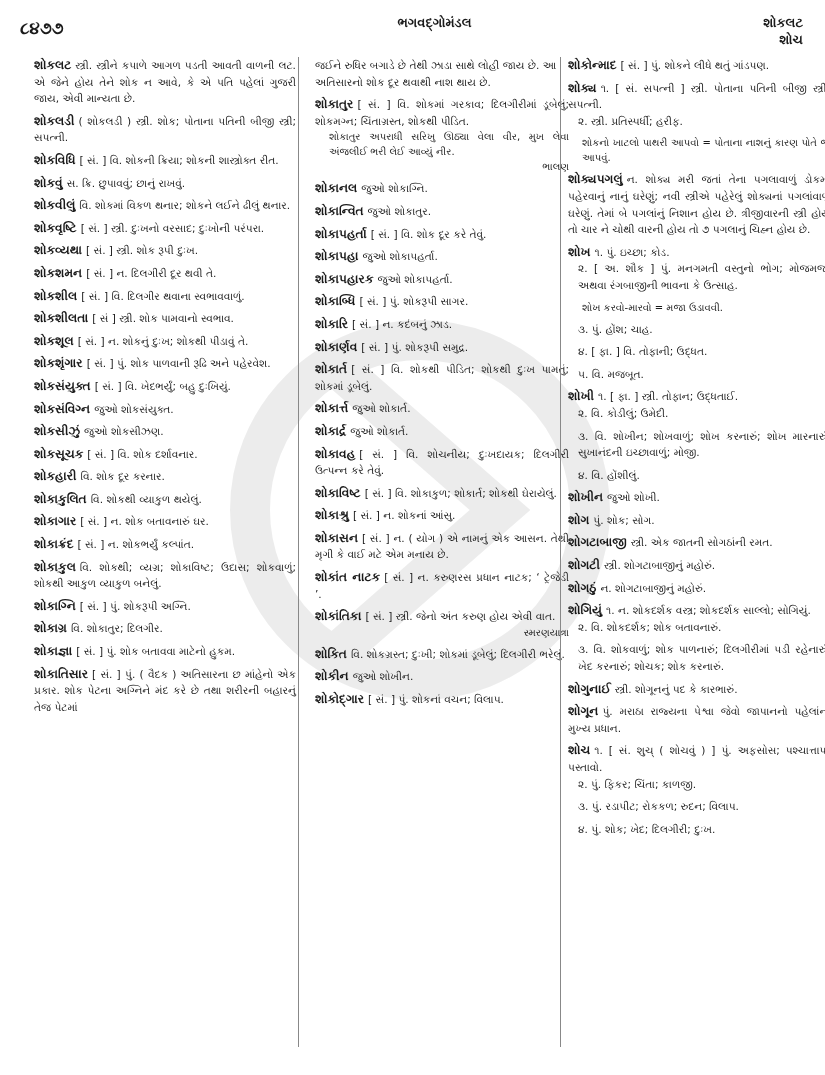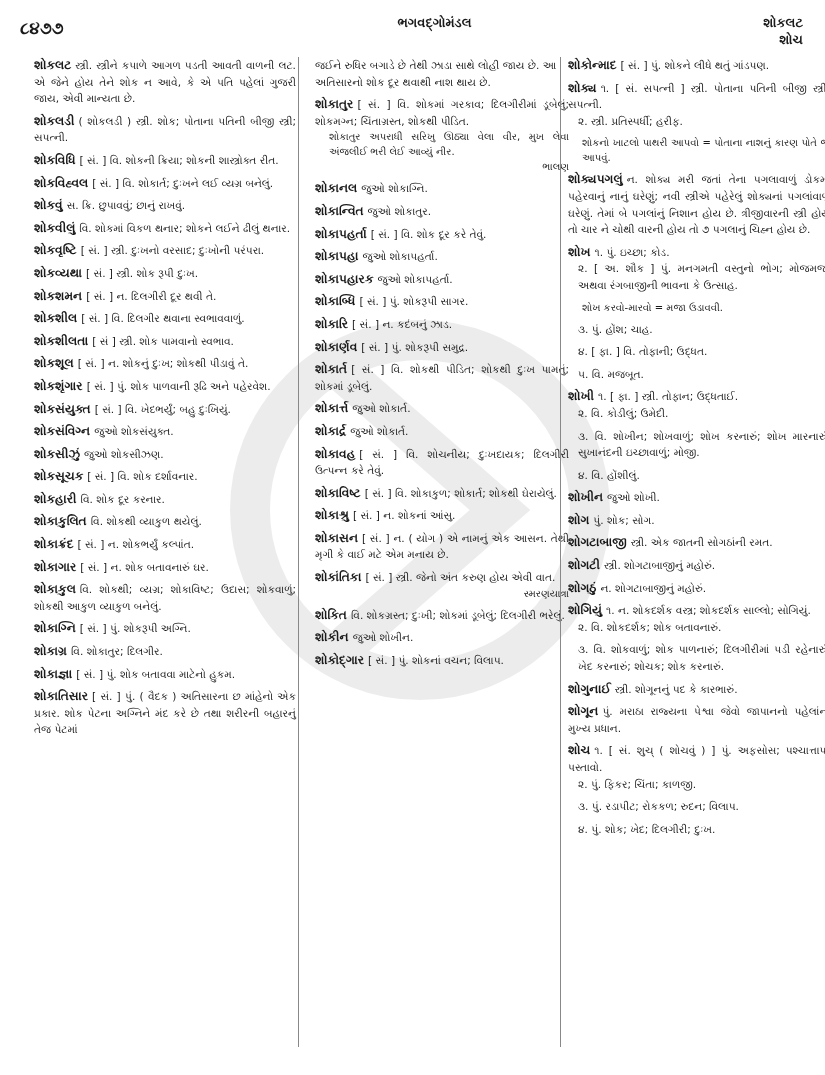--- a/index.html
+++ b/index.html
@@ -50,23 +50,20 @@
       <div class="entry">
         <div><span class="hw">શોકલટ</span><span class="def">સ્ત્રી. સ્ત્રીને કપાળે આગળ પડતી આવતી વાળની લટ. એ જેને હોય તેને શોક ન આવે, કે એ પતિ પહેલાં ગુજરી જાય, એવી માન્યતા છે.</span></div>
       </div>
       <div class="entry">
         <div><span class="hw">શોકલડી</span><span class="def">( શોકલડી ) સ્ત્રી. શોક; પોતાના પતિની બીજી સ્ત્રી; સપત્ની.</span></div>
       </div>
       <div class="entry">
         <div><span class="hw">શોકવિધિ</span><span class="def">[ સં. ] વિ. શોકની ક્રિયા; શોકની શાસ્ત્રોક્ત રીત.</span></div>
       </div>
       <div class="entry">
-        <div><span class="hw">શોકવિહ્વલ</span><span class="def">[ સં. ] વિ. શોકાર્ત; દુઃખને લઈ વ્યગ્ર બનેલું.</span></div>
-      </div>
-      <div class="entry">
         <div><span class="hw">શોકવું</span><span class="def">સ. ક્રિ. છુપાવવું; છાનું રાખવું.</span></div>
       </div>
       <div class="entry">
         <div><span class="hw">શોકવીલું</span><span class="def">વિ. શોકમાં વિકળ થનાર; શોકને લઈને ઢીલું થનાર.</span></div>
       </div>
       <div class="entry">
         <div><span class="hw">શોકવૃષ્ટિ</span><span class="def">[ સં. ] સ્ત્રી. દુઃખનો વરસાદ; દુઃખોની પરંપરા.</span></div>
       </div>
       <div class="entry">
         <div><span class="hw">શોકવ્યથા</span><span class="def">[ સં. ] સ્ત્રી. શોક રૂપી દુઃખ.</span></div>
@@ -98,24 +95,24 @@
       <div class="entry">
         <div><span class="hw">શોકસૂચક</span><span class="def">[ સં. ] વિ. શોક દર્શાવનાર.</span></div>
       </div>
       <div class="entry">
         <div><span class="hw">શોકહારી</span><span class="def">વિ. શોક દૂર કરનાર.</span></div>
       </div>
       <div class="entry">
         <div><span class="hw">શોકાકુલિત</span><span class="def">વિ. શોકથી વ્યાકુળ થયેલું.</span></div>
       </div>
       <div class="entry">
+        <div><span class="hw">શોકાગાર</span><span class="def">[ સં. ] ન. શોક બતાવનારું ઘર.</span></div>
+      </div>
+      <div class="entry">
         <div><span class="hw">શોકાક્રંદ</span><span class="def">[ સં. ] ન. શોકભર્યું કલ્પાંત.</span></div>
-      </div>
-      <div class="entry">
-        <div><span class="hw">શોકાગાર</span><span class="def">[ સં. ] ન. શોક બતાવનારું ઘર.</span></div>
       </div>
       <div class="entry">
         <div><span class="hw">શોકાકુલ</span><span class="def">વિ. શોકથી; વ્યગ્ર; શોકાવિષ્ટ; ઉદાસ; શોકવાળું; શોકથી આકુળ વ્યાકુળ બનેલું.</span></div>
       </div>
       <div class="entry">
         <div><span class="hw">શોકાગ્નિ</span><span class="def">[ સં. ] પું. શોકરૂપી અગ્નિ.</span></div>
       </div>
       <div class="entry">
         <div><span class="hw">શોકાગ્ર</span><span class="def">વિ. શોકાતુર; દિલગીર.</span></div>
       </div>
@@ -169,20 +166,23 @@
         <div><span class="hw">શોકાવહ</span><span class="def">[ સં. ] વિ. શોચનીય; દુઃખદાયક; દિલગીરી ઉત્પન્ન કરે તેવું.</span></div>
       </div>
       <div class="entry">
         <div><span class="hw">શોકાવિષ્ટ</span><span class="def">[ સં. ] વિ. શોકાકુળ; શોકાર્ત; શોકથી ઘેરાયેલું.</span></div>
       </div>
       <div class="entry">
         <div><span class="hw">શોકાશ્રુ</span><span class="def">[ સં. ] ન. શોકનાં આંસુ.</span></div>
       </div>
       <div class="entry">
         <div><span class="hw">શોકાસન</span><span class="def">[ સં. ] ન. ( યોગ ) એ નામનું એક આસન. તેથી મૃગી કે વાઈ મટે એમ મનાય છે.</span></div>
+      </div>
+      <div class="entry">
+        <div><span class="hw">શોકાંત નાટક</span><span class="def">[ સં. ] ન. કરુણરસ પ્રધાન નાટક; ‘ ટ્રેજેડી ’.</span></div>
       </div>
       <div class="entry">
         <div><span class="hw">શોકાંતિકા</span><span class="def">[ સં. ] સ્ત્રી. જેનો અંત કરુણ હોય એવી વાત.</span></div>
         <div class="quote"><span class="src">સ્મરણયાત્રા</span></div>
       </div>
       <div class="entry">
         <div><span class="hw">શોકિત</span><span class="def">વિ. શોકગ્રસ્ત; દુઃખી; શોકમાં ડૂબેલું; દિલગીરી ભરેલું.</span></div>
       </div>
       <div class="entry">
         <div><span class="hw">શોકીન</span><span class="def">જુઓ શોખીન.</span></div>

